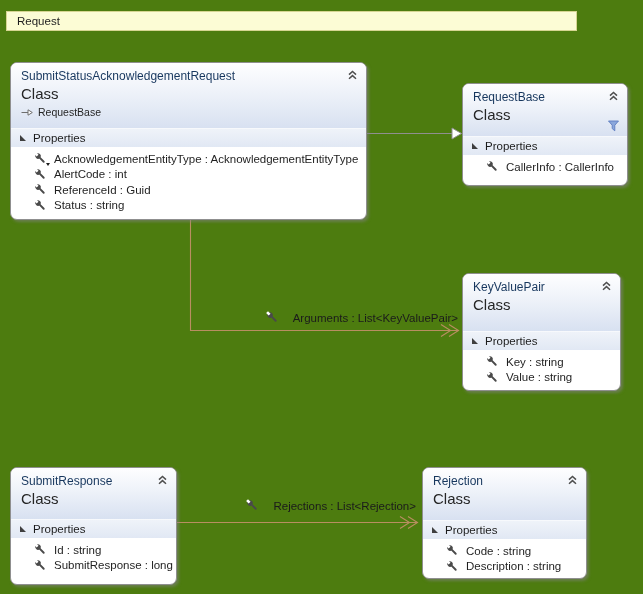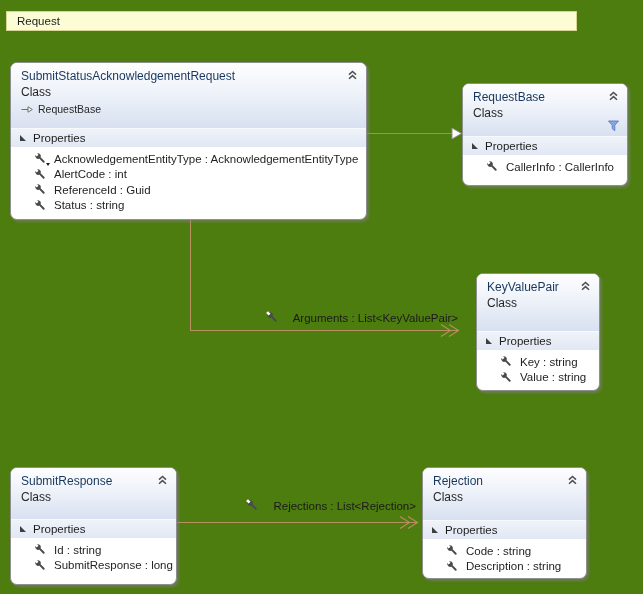--- a/index.html
+++ b/index.html
@@ -13,21 +13,21 @@
 
   
   .wires{position:absolute;left:0;top:0;z-index:0;pointer-events:none;}
 
   
   .cls{position:absolute;z-index:1;background:#ffffff;border:1px solid #8f8f8f;border-radius:7px;
        box-shadow:2px 2px 3px rgba(130,130,130,.55);box-sizing:border-box;overflow:hidden;}
   .cls-header{position:relative;box-sizing:border-box;padding:6px 8px 0 10px;
        background:linear-gradient(180deg,#fefeff 0%,#eef2f9 45%,#d8e1f1 100%);}
   .cls-title{font-size:12px;font-weight:normal;color:#17375e;white-space:nowrap;}
-  .cls-st{font-size:12px;color:#262626;margin-top:2px;}
+  .cls-st{font-size:15px;color:#262626;margin-top:2px;}
   .base-row{display:flex;align-items:center;gap:5px;margin-top:4px;font-size:10.5px;color:#262626;}
   .collapse{position:absolute;top:7px;right:8px;line-height:0;cursor:pointer;}
   .funnel{position:absolute;right:7px;bottom:4px;line-height:0;cursor:pointer;}
 
   .sec{height:19px;box-sizing:border-box;display:flex;align-items:center;gap:7px;padding-left:9px;
        background:linear-gradient(180deg,#eff3f9,#e1e8f4);border-top:1px solid #f7f9fc;
        font-size:11.5px;color:#1c1c1c;}
   .tri{width:0;height:0;border-right:6px solid transparent;border-bottom:6px solid #3f3f3f;}
 
   .body{padding-top:4px;}
@@ -39,21 +39,21 @@
 
   
   .conn-label{position:absolute;z-index:2;display:flex;align-items:center;gap:7px;
               font-size:11.5px;color:#1b1b1b;white-space:nowrap;}
   #lab1{right:185px;top:311px;}
   #lab2{right:227px;top:499px;}
 
   
   #b1{left:10px;top:62px;width:357px;height:158px;}  #b1 .cls-header{height:65px;}
   #b2{left:462px;top:83px;width:166px;height:103px;} #b2 .cls-header{height:52px;}
-  #b3{left:476px;top:273px;width:124px;height:118px;}#b3 .cls-header{height:57px;}
+  #b3{left:462px;top:273px;width:159px;height:118px;}#b3 .cls-header{height:57px;}
   #b4{left:10px;top:467px;width:167px;height:118px;} #b4 .cls-header{height:51px;}
   #b5{left:422px;top:467px;width:165px;height:112px;}#b5 .cls-header{height:52px;}
 </style>
 </head>
 <body>
 
 <div class="canvas">
 
   <svg class="wires" width="643" height="594">
     <g>

